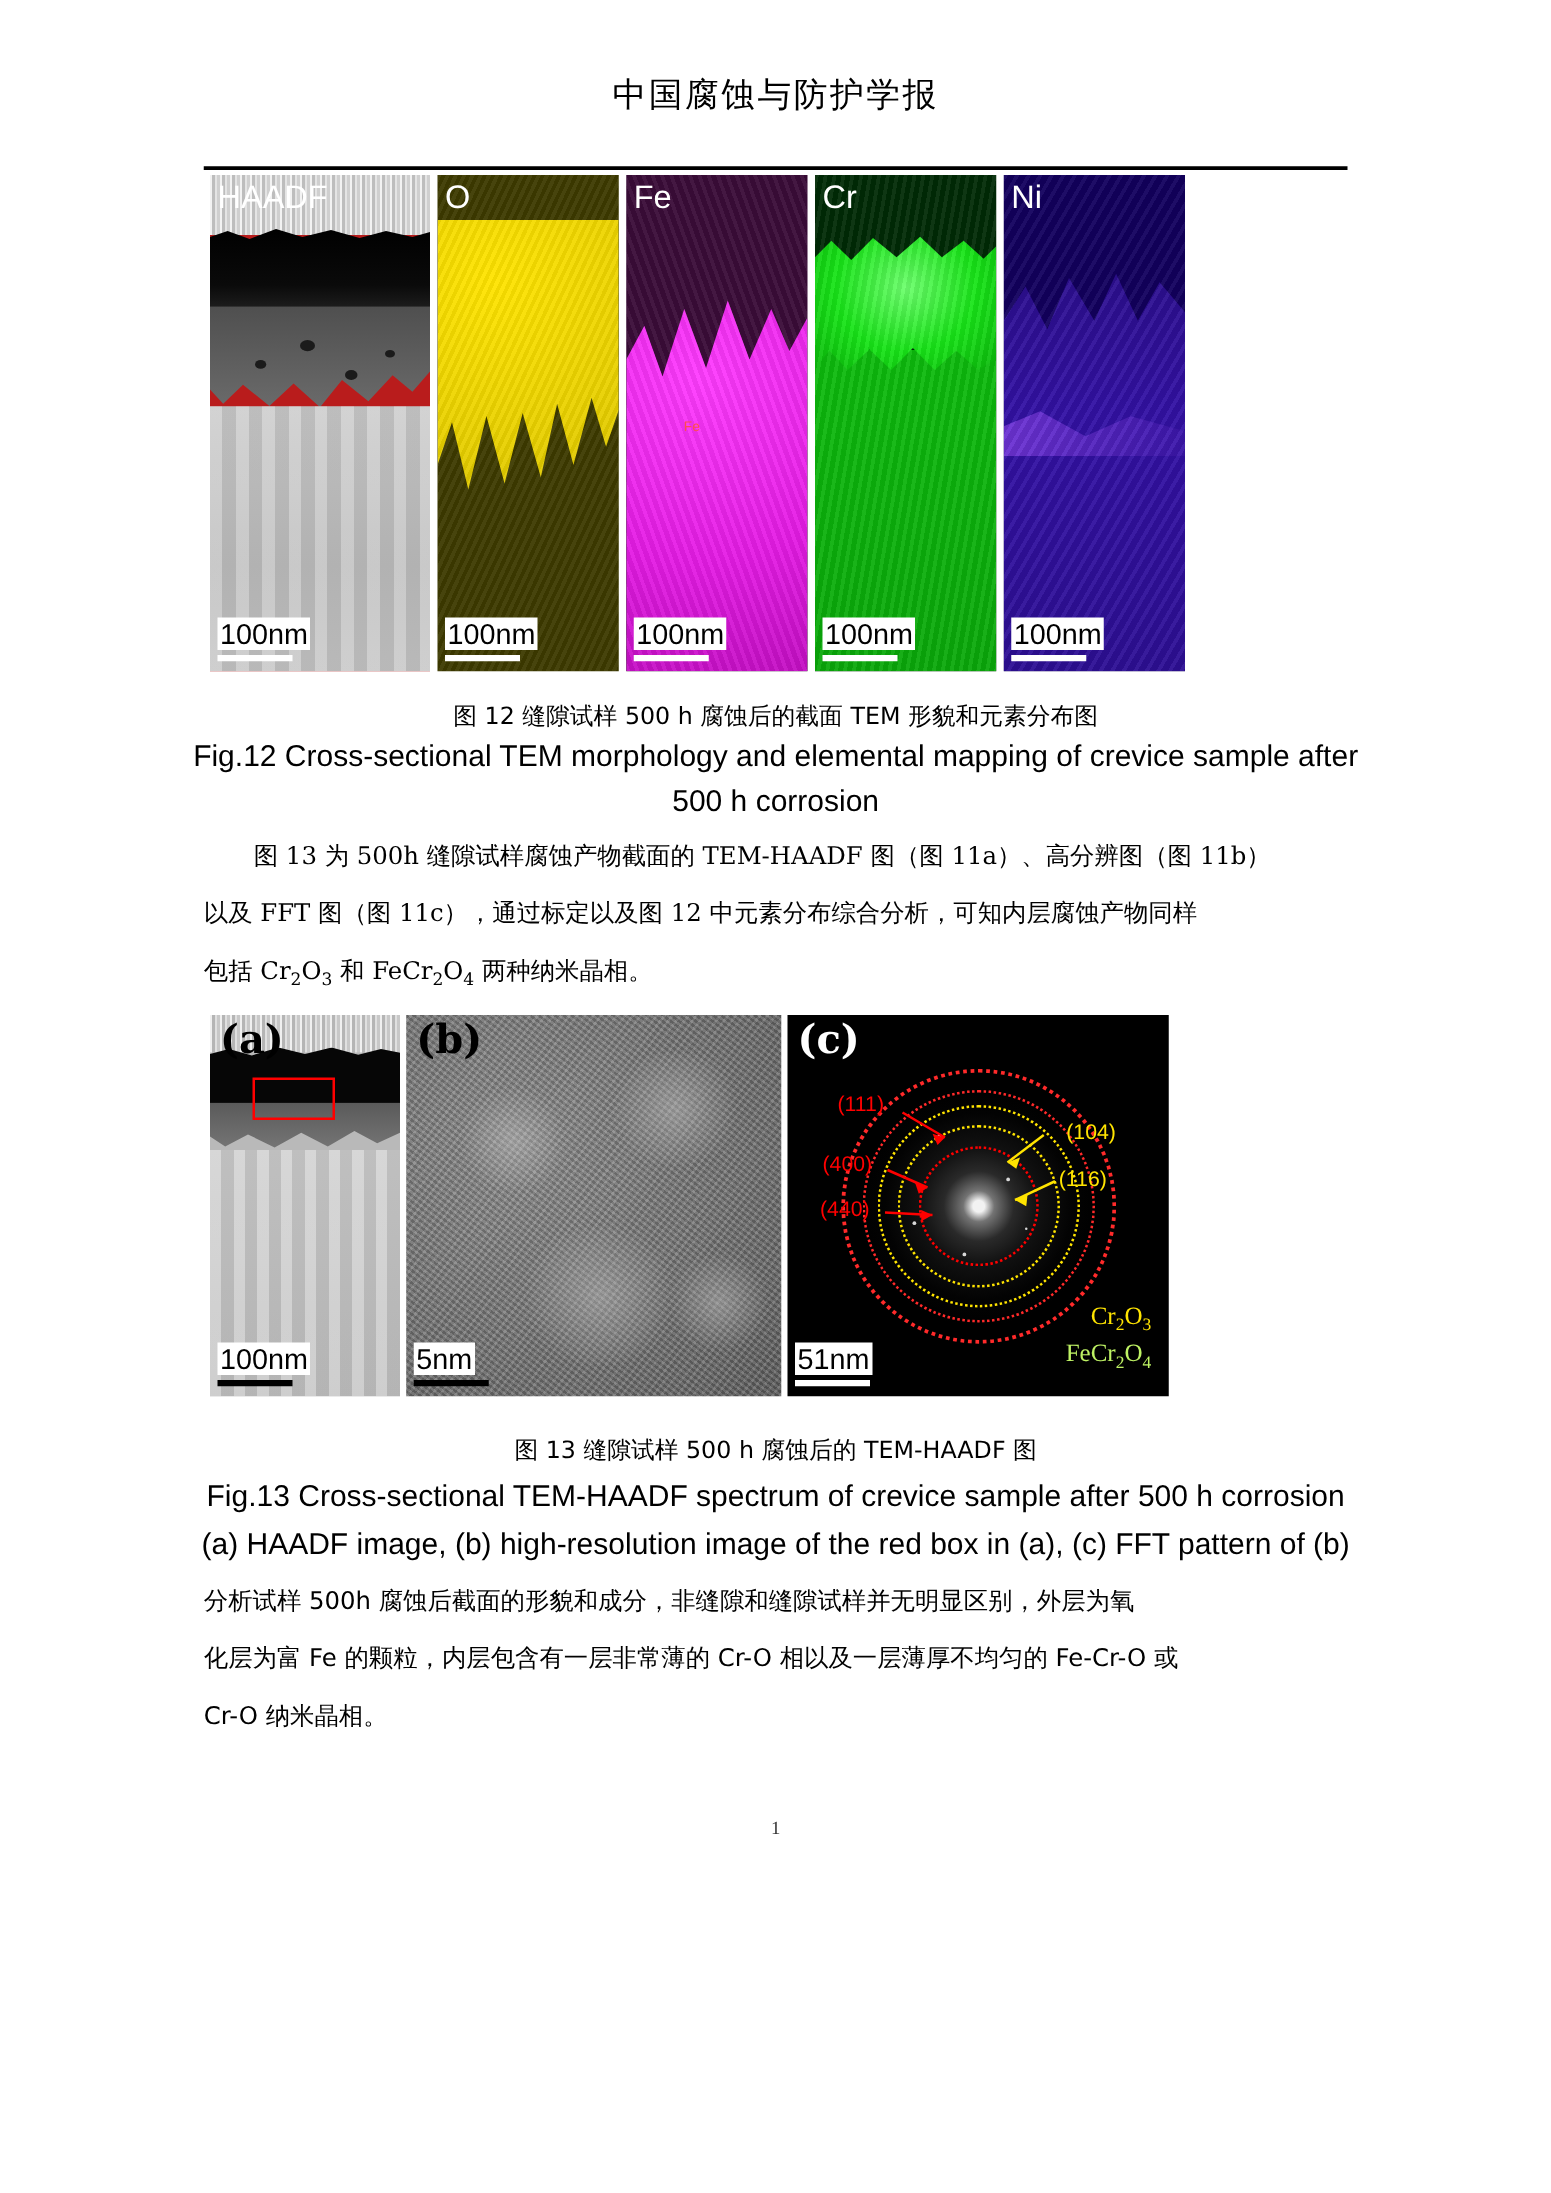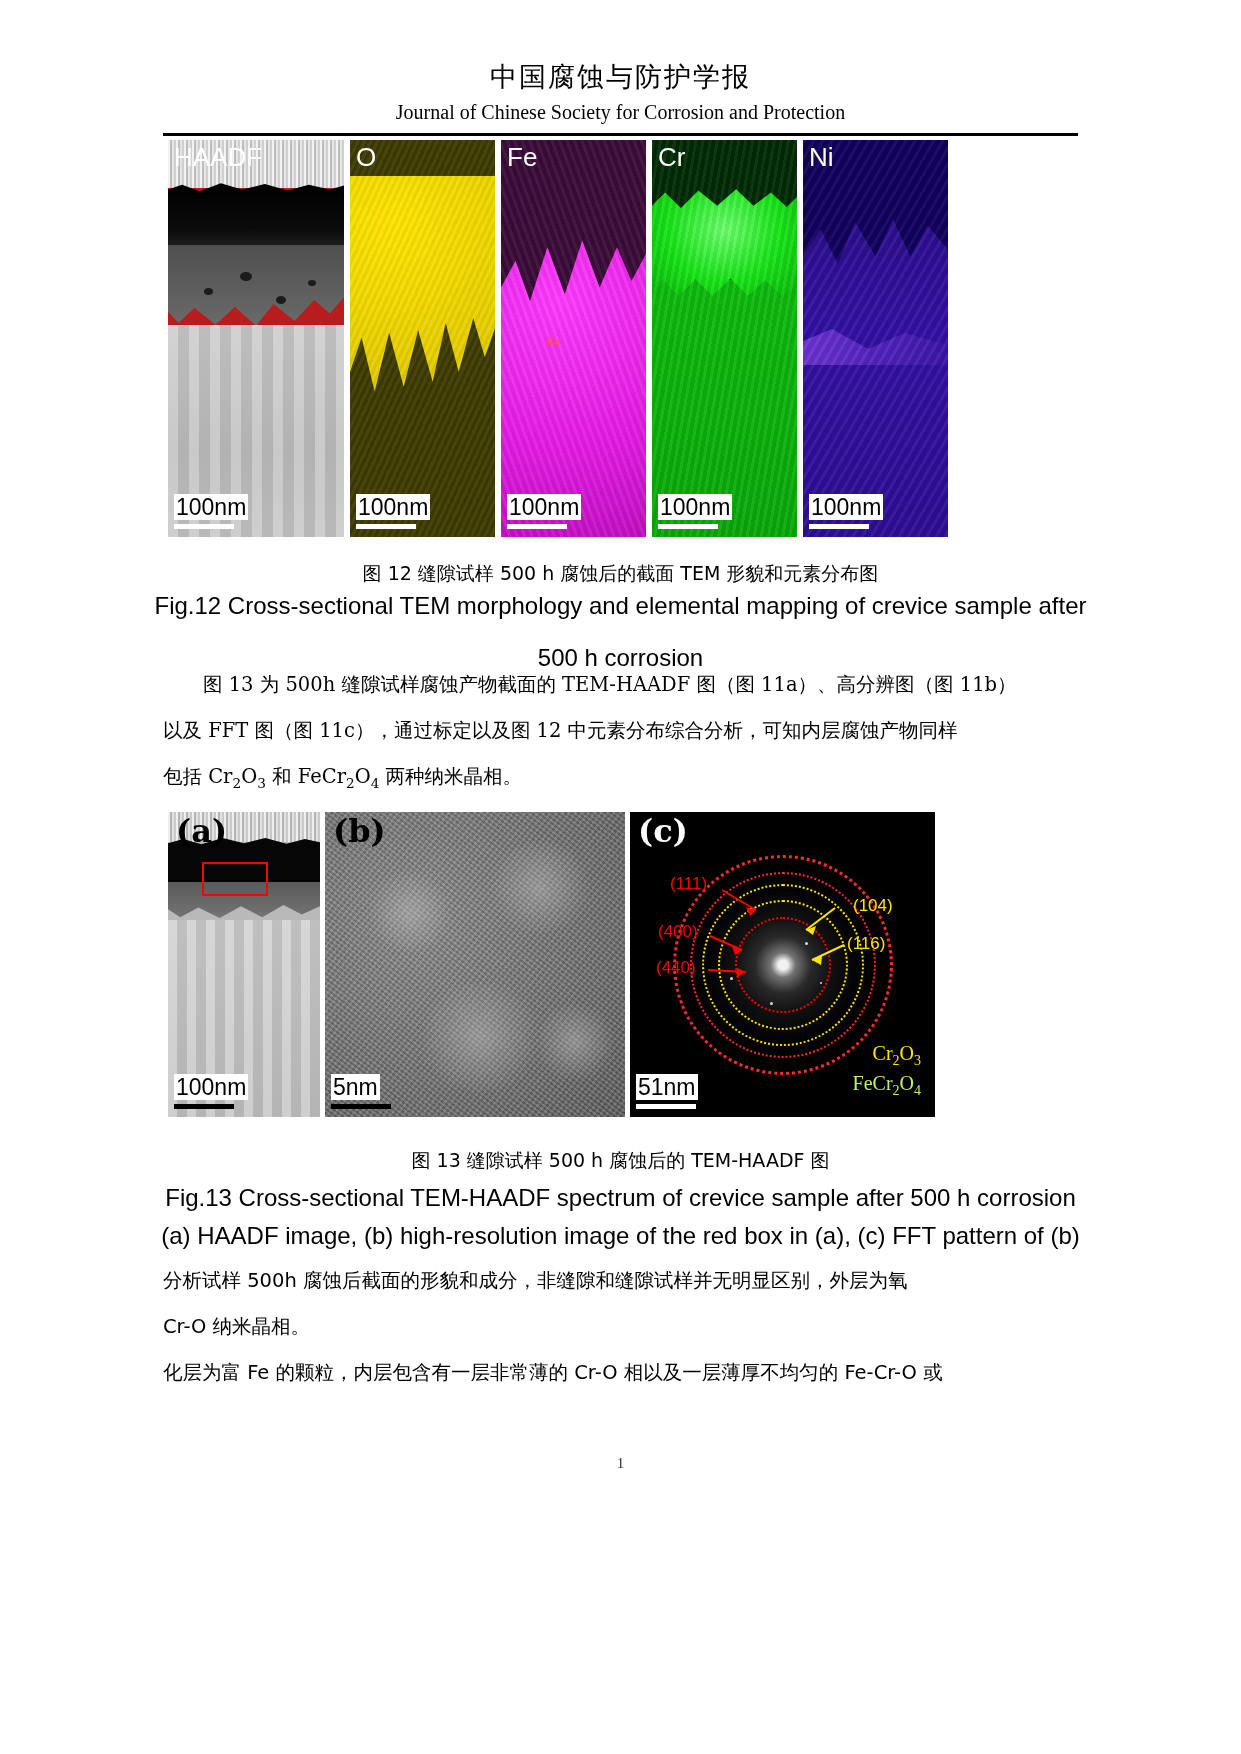--- a/index.html
+++ b/index.html
@@ -322,21 +322,20 @@
     color:#333;
   }
 </style>
 </head>
 <body>
 
 <div class="page">
 
   <div class="header">
     <div class="cn">中国腐蚀与防护学报</div>
-    <div class="en">Journal of Chinese Society for Corrosion and Protection</div>
   </div>
   <div class="rule"></div>
 
   <div class="fig12">
 
     <div class="panel haadf">
       <div class="noise"></div>
       <div class="dark"></div>
       <div class="mid"></div>
       <div class="sub"></div>
@@ -390,21 +389,21 @@
       <div class="plabel">Ni</div>
       <div class="scalebar">
         <span class="sbtext">100nm</span>
         <div class="sbline"></div>
       </div>
     </div>
   </div>
 
   <div class="cap" style="top:555px;">图 12  缝隙试样 500 h 腐蚀后的截面 TEM 形貌和元素分布图</div>
   <div class="cap en" style="top:588px;">Fig.12 Cross-sectional TEM morphology and elemental mapping of crevice sample after</div>
-  <div class="cap en" style="top:624px;margin-top:16px;">500 h corrosion</div>
+  <div class="cap en" style="top:624px;">500 h corrosion</div>
 
   <div class="para" style="top:662px;">
     <div><span class="ind"></span><span>图 13 为 500h 缝隙试样腐蚀产物截面的 TEM-HAADF 图（图 11a）、高分辨图（图 11b）</span></div>
     <div>以及 FFT 图（图 11c），通过标定以及图 12 中元素分布综合分析，可知内层腐蚀产物同样</div>
     <div>
       <span>包括 Cr</span><sub>2</sub><span>O</span><sub>3</sub><span> 和 FeCr</span><sub>2</sub><span>O</span><sub>4</sub><span> 两种纳米晶相。</span>
     </div>
   </div>
 
   <div class="fig13">
@@ -479,19 +478,19 @@
       </div>
     </div>
   </div>
 
   <div class="cap" style="top:1142px;">图 13  缝隙试样 500 h 腐蚀后的 TEM-HAADF 图</div>
   <div class="cap en" style="top:1180px;">Fig.13 Cross-sectional TEM-HAADF spectrum of crevice sample after 500 h corrosion</div>
   <div class="cap en" style="top:1218px;">(a) HAADF image, (b) high-resolution image of the red box in (a), (c) FFT pattern of (b)</div>
 
   <div class="para2" style="top:1258px;">
     <div><span class="ind"></span><span>分析试样 500h 腐蚀后截面的形貌和成分，非缝隙和缝隙试样并无明显区别，外层为氧</span></div>
+    <div>化层为富 Fe 的颗粒，内层包含有一层非常薄的 Cr-O 相以及一层薄厚不均匀的 Fe-Cr-O 或</div>
     <div>Cr-O 纳米晶相。</div>
-    <div>化层为富 Fe 的颗粒，内层包含有一层非常薄的 Cr-O 相以及一层薄厚不均匀的 Fe-Cr-O 或</div>
   </div>
 
   <div class="pagenum">1</div>
 
 </div>
 
 </body></html>

